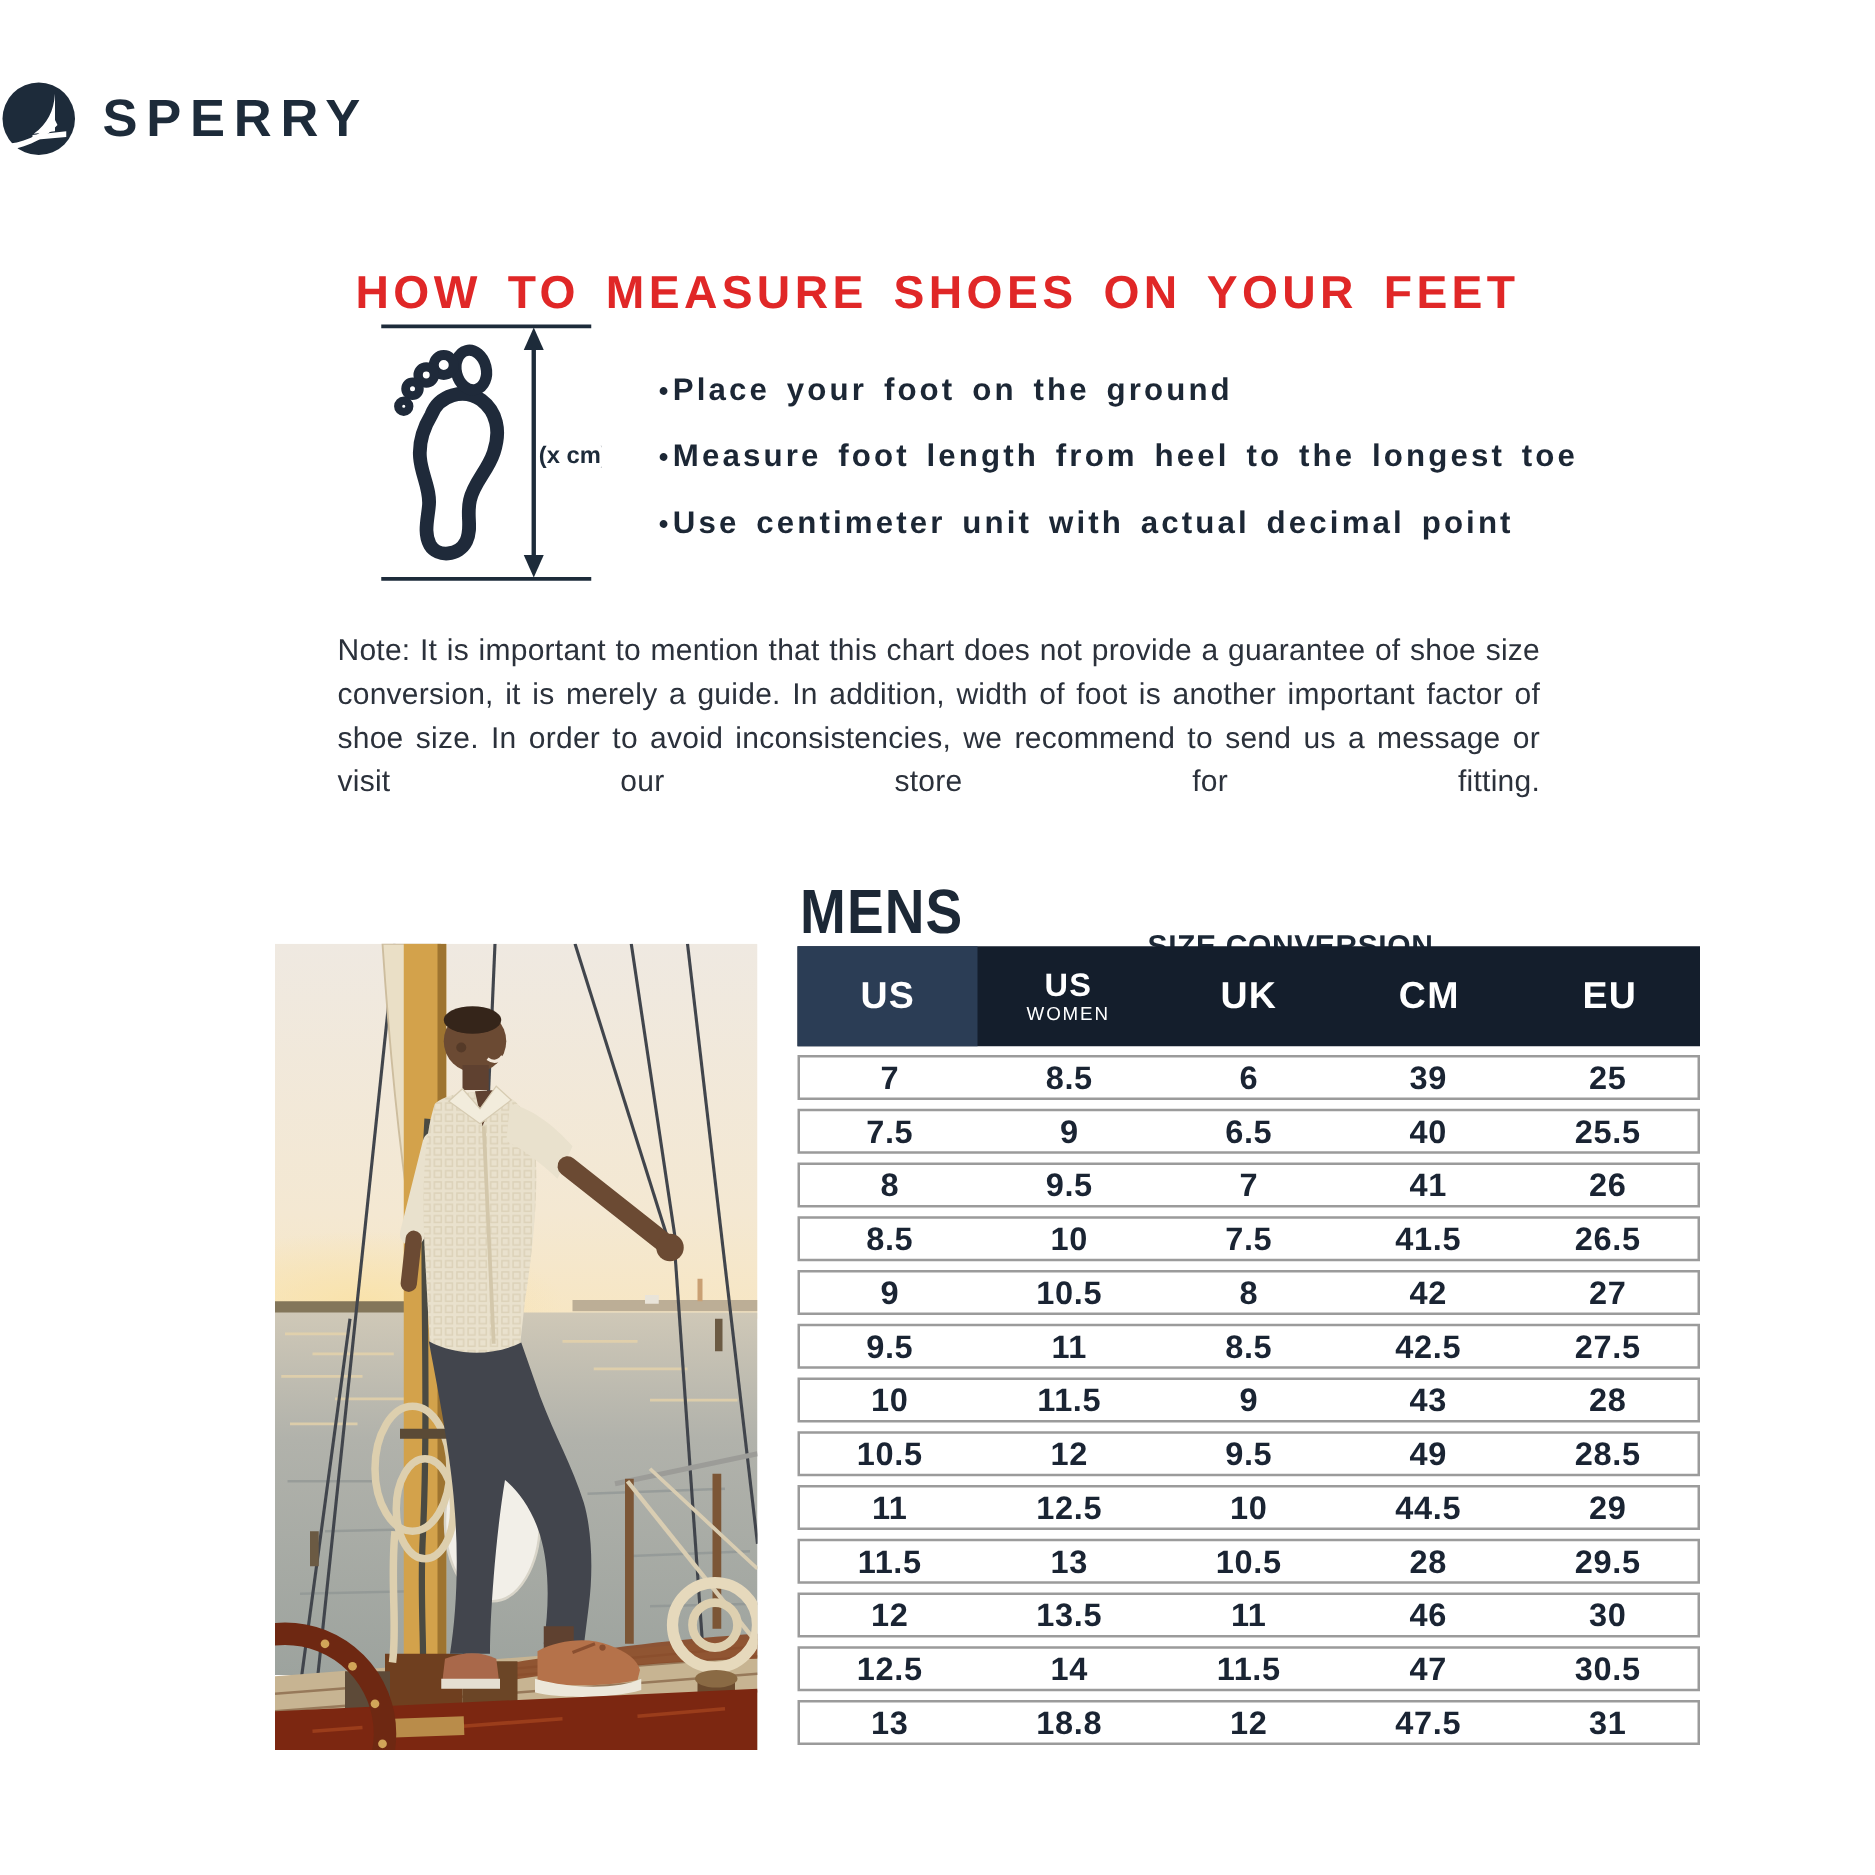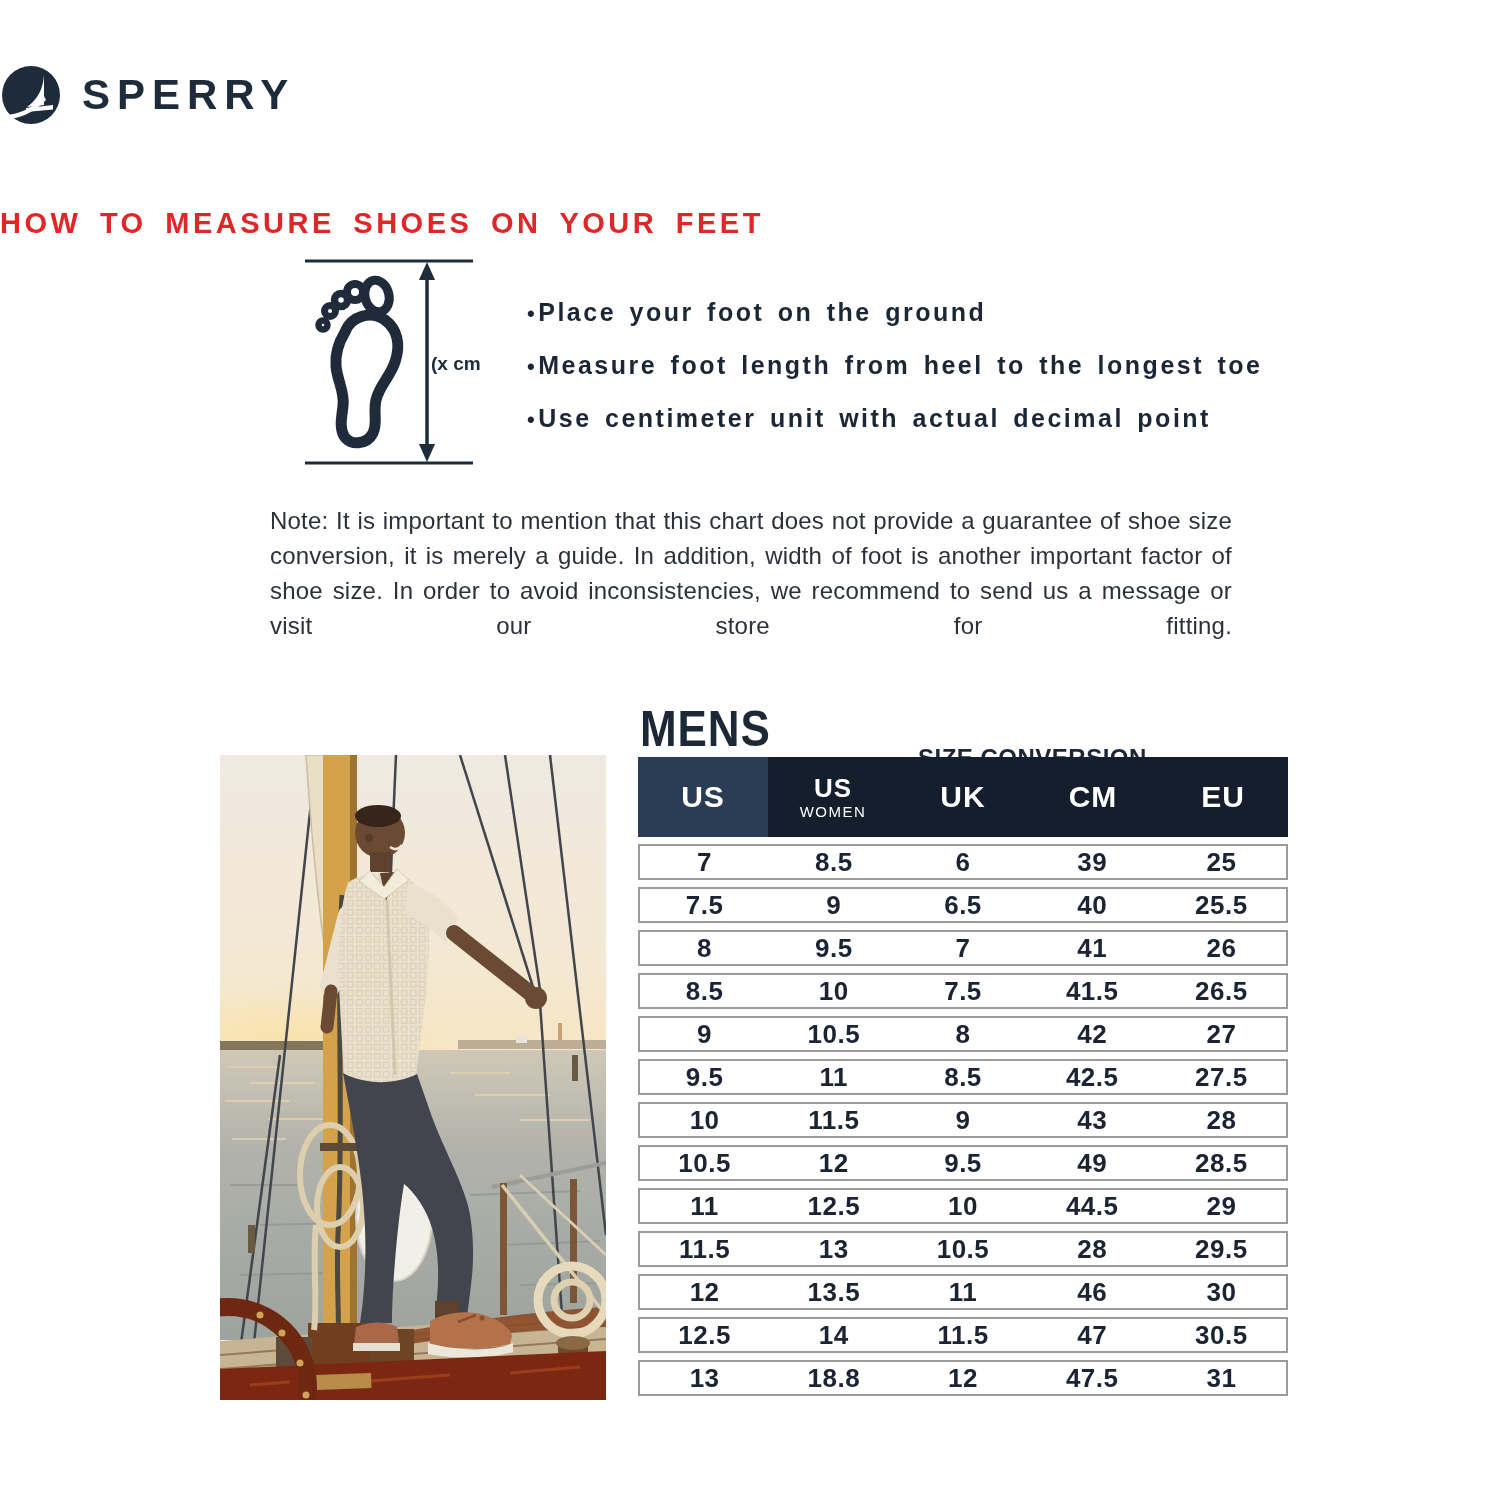--- a/index.html
+++ b/index.html
@@ -5,22 +5,22 @@
   html,body{margin:0;padding:0;background:#ffffff;}
   #page{position:relative;width:1500px;height:1500px;background:#ffffff;overflow:hidden;
         font-family:"Liberation Sans", sans-serif;color:#1d2b3a;}
 
   
   .brand{position:absolute;top:64px;left:0;width:100%;display:flex;justify-content:flex-start;
          align-items:center;gap:20px;}
   .brand-name{font-size:42px;font-weight:700;letter-spacing:7px;color:#1d2b3a;}
 
   
-  .heading{position:absolute;top:188px;left:0;width:100%;text-align:left;
-           color:#e02727;font-size:29px;font-weight:700;letter-spacing:3.5px;word-spacing:7px;}
+  .heading{position:absolute;top:188px;left:0;width:100%;text-align:center;
+           color:#e02727;font-size:37px;font-weight:700;letter-spacing:3.5px;word-spacing:7px;}
 
   
   .diagram{position:absolute;left:303px;top:256px;width:178px;height:212px;}
 
   
   .bullets{position:absolute;left:527px;top:298px;list-style:none;margin:0;padding:0;}
   .bullet{display:flex;align-items:baseline;margin-bottom:24px;font-size:25px;font-weight:600;
           letter-spacing:2.5px;word-spacing:4px;color:#1c2735;}
   .bullet .dot{font-size:22px;margin-right:1px;}
 
@@ -28,21 +28,21 @@
   .note{position:absolute;left:270px;top:503px;width:962px;margin:0;
         font-size:24px;line-height:35px;color:#2b313b;
         text-align:justify;text-align-last:justify;letter-spacing:0.2px;}
 
   
   .mens{position:absolute;left:640px;top:700px;font-size:50px;font-weight:700;color:#1c2836;
         transform:scaleX(.88);transform-origin:left top;letter-spacing:1px;}
   .table-title{position:absolute;left:918px;top:724px;font-size:24px;font-weight:700;
         letter-spacing:0.5px;color:#1c2836;margin-top:20px;}
 
-  .sizetable{position:absolute;left:638px;top:757px;width:650px;border-radius:22px;}
+  .sizetable{position:absolute;left:638px;top:757px;width:722px;border-radius:22px;}
   .thead{display:flex;height:80px;background:#141e2c;}
   .th{flex:1;display:flex;flex-direction:column;align-items:center;justify-content:center;
       color:#ffffff;font-weight:700;font-size:30px;letter-spacing:1px;line-height:1;}
   .th.us-col{background:#2b3d55;}
   .th .main-sm{font-size:26px;}
   .th .sub{font-size:15px;letter-spacing:1.5px;margin-top:3px;font-weight:400;}
   .trow{display:flex;height:36px;box-sizing:border-box;border:2px solid #9b9b9b;margin-top:7px;
         background:#ffffff;align-items:center;}
   .tcell{flex:1;text-align:center;font-size:26px;font-weight:700;color:#1a2433;letter-spacing:0.5px;}
 

